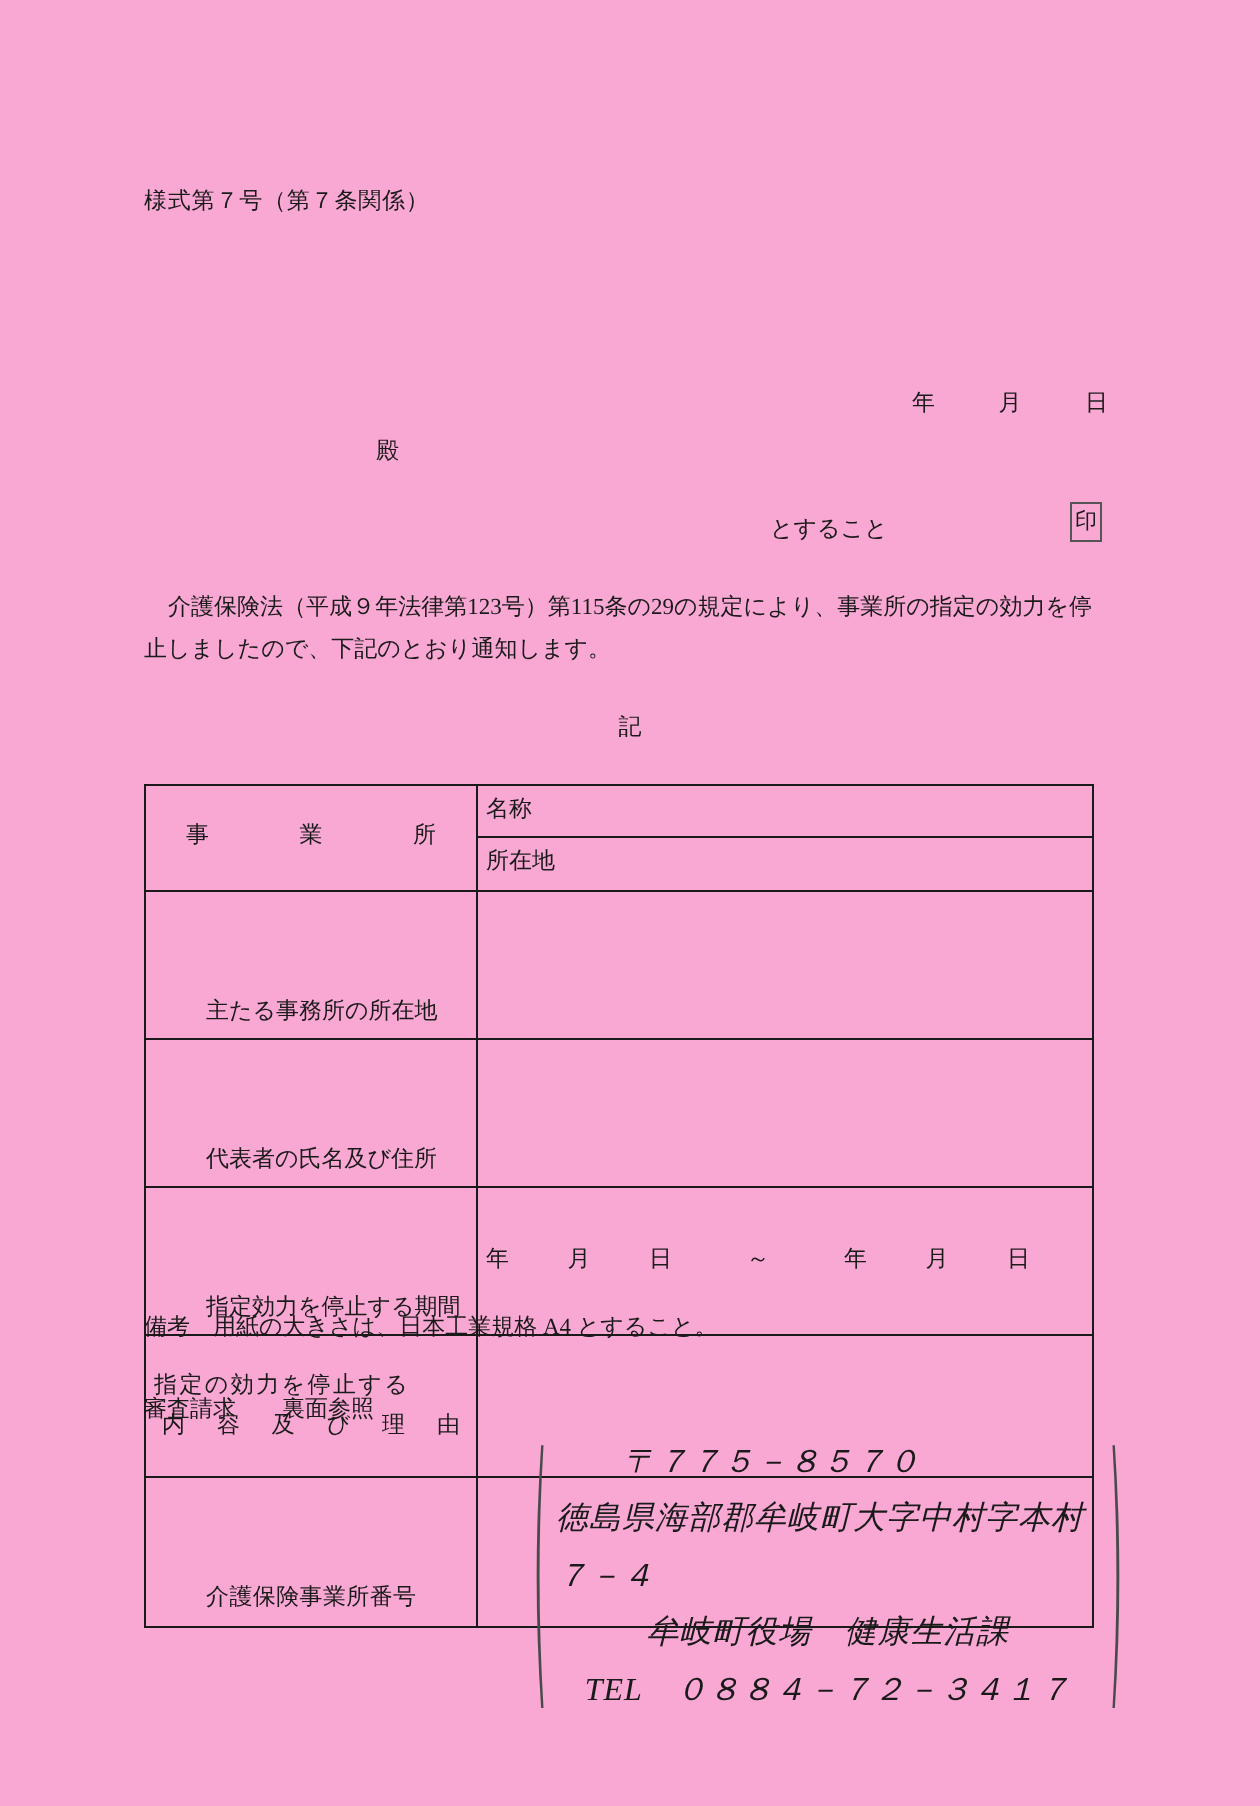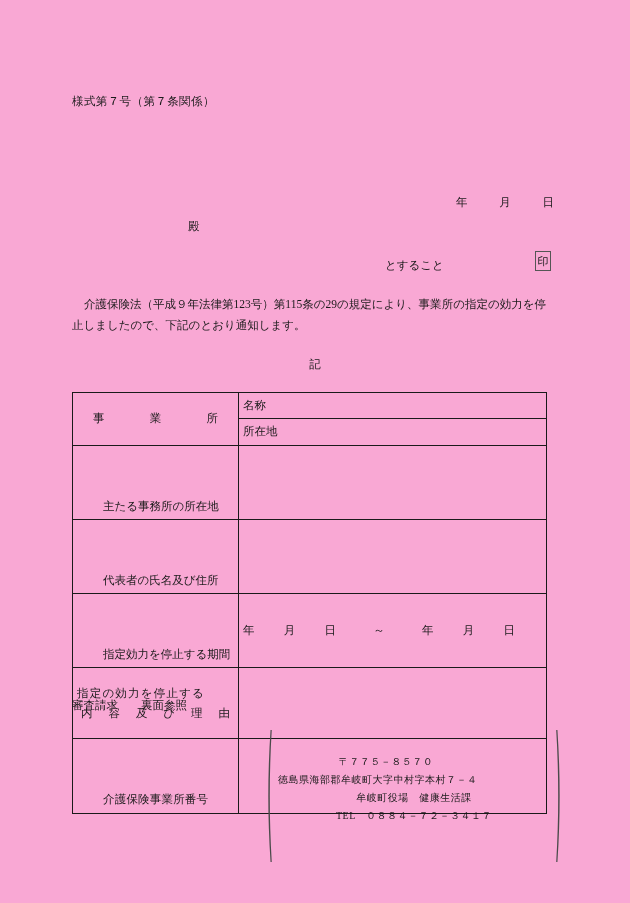--- a/index.html
+++ b/index.html
@@ -174,24 +174,25 @@
     transform: scaleY(8.2) scaleX(0.85);
     transform-origin: center center;
     display: inline-block;
     width: 12px;
     text-align: center;
     flex: 0 0 auto;
   }
   #contact-lines {
     flex: 1 1 auto;
     text-align: center;
-    font-size: 10px;
+    font-size: 16px;
     line-height: 1.78;
     letter-spacing: 0.5px;
     padding: 0 2px;
+    font-style: italic;
   }
   #contact-lines .zip { text-align: center; padding-right: 56px; }
   #contact-lines .addr { text-align: left; }
   #contact-lines .office { text-align: center; }
   #contact-lines .tel { text-align: center; font-family: "Liberation Serif", serif; }
 </style>
 </head>
 <body>
 
 <div id="page">
@@ -282,20 +283,21 @@
 
       <tr>
         <td class="lbl" style="height:30px">
           <span class="lbl-spread-narrow">介護保険事業所番号</span>
         </td>
         <td></td>
       </tr>
     </tbody>
   </table>
 
+  <div class="abs" id="note-remark">備考　用紙の大きさは、日本工業規格 A4 とすること。</div>
 
   <div class="abs" id="note-appeal">審査請求　　裏面参照</div>
 
   <div class="abs" id="contact">
     <span class="brace">(</span>
     <div id="contact-lines">
       <div class="zip">〒７７５－８５７０</div>
       <div class="addr">徳島県海部郡牟岐町大字中村字本村７－４</div>
       <div class="office">牟岐町役場　健康生活課</div>
       <div class="tel">TEL　０８８４－７２－３４１７</div>

